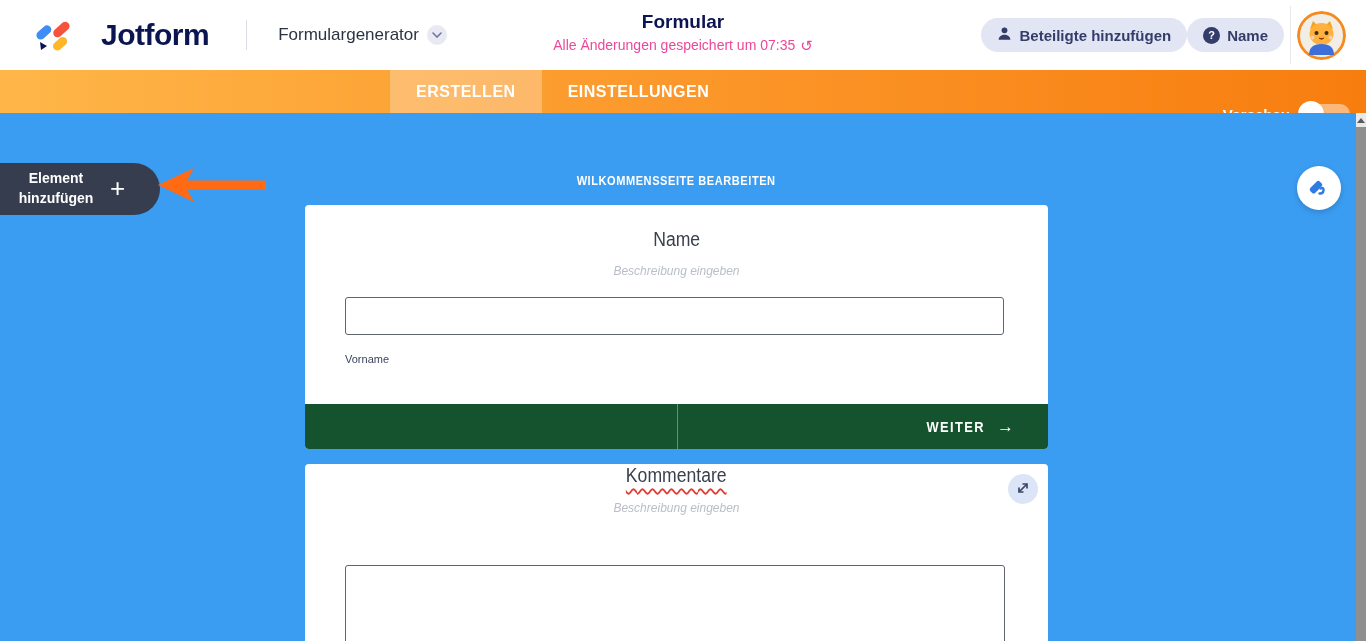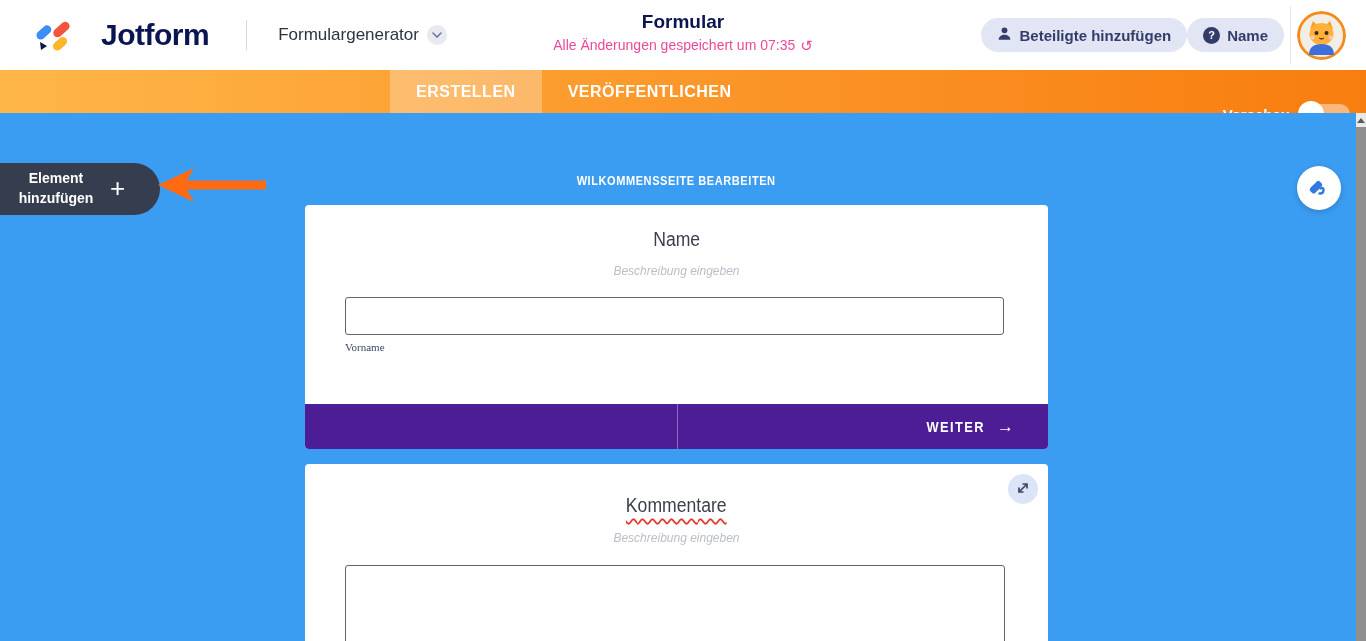--- a/index.html
+++ b/index.html
@@ -58,29 +58,29 @@
   .q-title { text-align:center; font-size:20px; color:#3A3F4C; }
   .q-title-inner { display:inline-block; transform:scaleX(0.88); }
   .q-desc { text-align:center; font-size:12px; font-style:italic; color:#B9BEC7; }
   .card-name .q-title { padding-top:23px; }
   .card-name .q-desc { margin-top:13px; }
 
   .name-fields { position:absolute; left:40px; right:44px; top:92px; display:flex; gap:12px; }
   .name-col { flex:1; }
   .text-input { width:100%; height:38px; border:1px solid #60666F; border-radius:3px; background:#fff; font-family:inherit;
                 font-size:14px; padding:0 8px; color:#333; }
-  .sub-label { margin-top:6px; font-size:11px; color:#3A4560;font-family:Liberation Serif, serif; }
-
-  .next-bar { position:absolute; left:0; right:0; bottom:0; height:45px; background:#4c1d95; border-radius:0 0 4px 4px;
+  .sub-label { margin-top:18px; font-size:11px; color:#3A4560; }
+
+  .next-bar { position:absolute; left:0; right:0; bottom:0; height:45px; background:#14532d; border-radius:0 0 4px 4px;
               display:flex; align-items:center; justify-content:flex-end; padding-right:34px; cursor:pointer; }
   .next-seam { position:absolute; left:50%; top:0; bottom:0; width:1px; background:rgba(255,255,255,0.35); }
   .next-label { color:#fff; font-size:14px; font-weight:bold; letter-spacing:1.5px; transform:scaleX(0.92); }
   .next-arrow { color:#fff; font-size:17px; margin-left:10px; }
 
-  .card-comments .q-title { padding-top:30px; }
+  .card-comments .q-title { }
   .card-comments .q-desc { margin-top:14px; }
   .wavy { text-decoration-line:underline; text-decoration-style:wavy; text-decoration-color:#E03C31;
           text-decoration-thickness:2px; text-underline-offset:6px; }
   .comments-area { position:absolute; left:40px; top:101px; width:660px; height:210px; border:1px solid #60666F;
                    border-radius:3px; background:#fff; resize:none; font-family:inherit; font-size:14px; padding:8px; }
   .expand-btn { position:absolute; top:10px; right:10px; width:30px; height:30px; border-radius:50%; background:#DCE4F7;
                 border:none; display:flex; align-items:center; justify-content:center; cursor:pointer; }
 
   .style-btn { position:absolute; right:25px; top:53px; width:44px; height:44px; border-radius:50%; background:#ffffff;
                border:none; box-shadow:0 2px 6px rgba(0,0,0,0.18); display:flex; align-items:center; justify-content:center; cursor:pointer; }
@@ -153,21 +153,21 @@
         <path d="M22 27 Q24.5 29.5 27 27" fill="#A33" stroke="#7A2A1A" stroke-width="1"></path>
         <path d="M12 44 Q12 33 24.5 33 Q37 33 37 44 Z" fill="#3E6FD9"></path>
       </svg>
     </span>
   </div>
 </div>
 
 <div class="nav">
   <div class="nav-tabs">
     <div class="nav-tab active">ERSTELLEN</div>
-    <div class="nav-tab">VERÖFFENTLICHEN</div>
+    <div class="nav-tab">EINSTELLUNGEN</div>
   </div>
   <div class="nav-preview">
     <span class="preview-label">Vorschau</span>
     <span class="toggle">
       <span class="toggle-knob"></span>
     </span>
   </div>
 </div>
 
 <div class="canvas">

